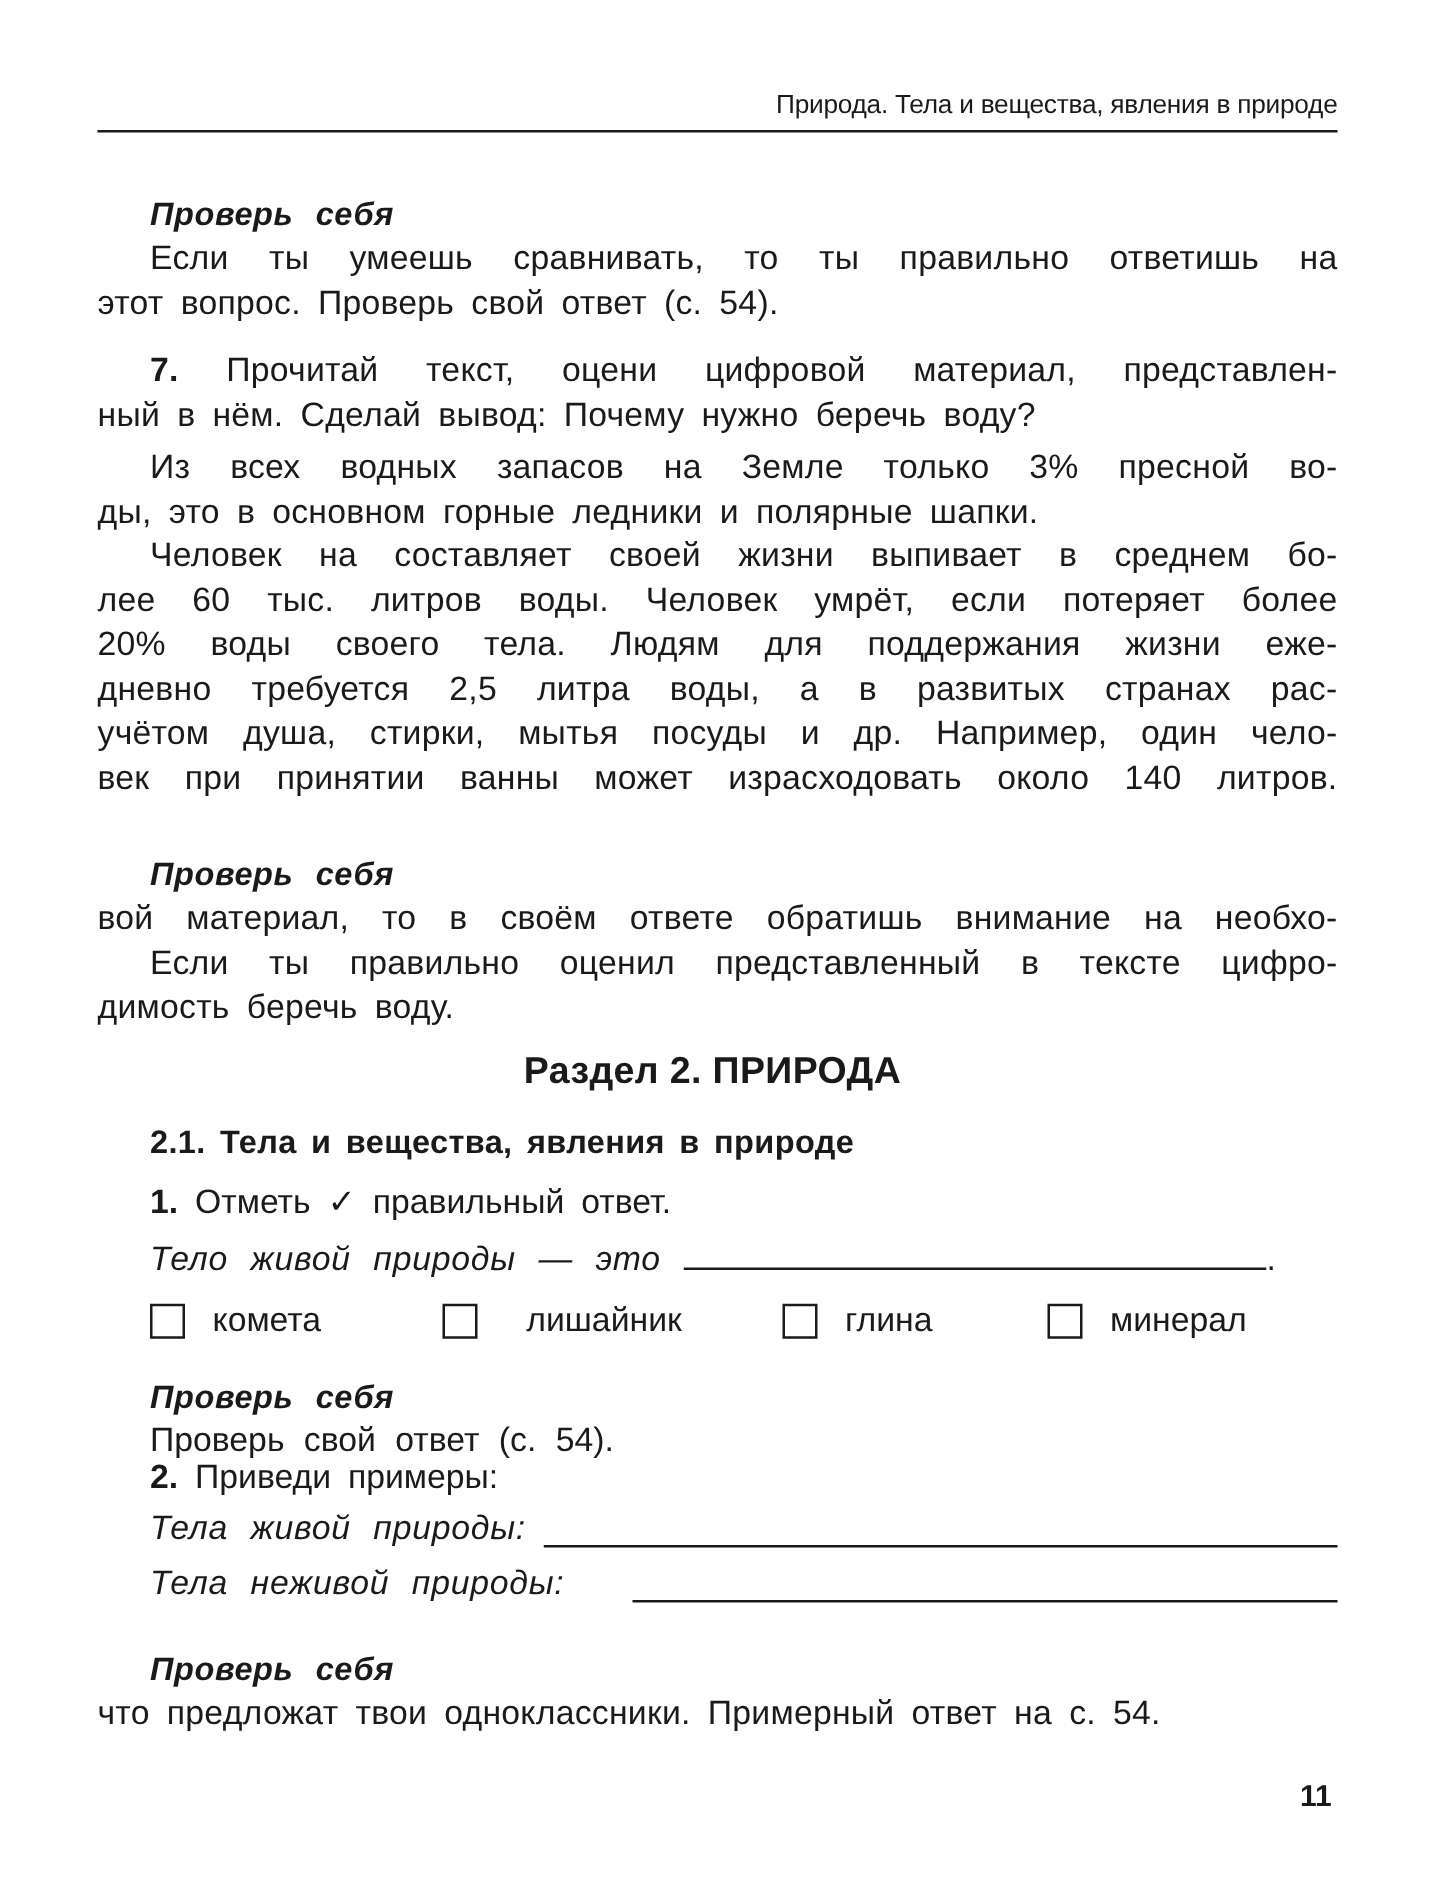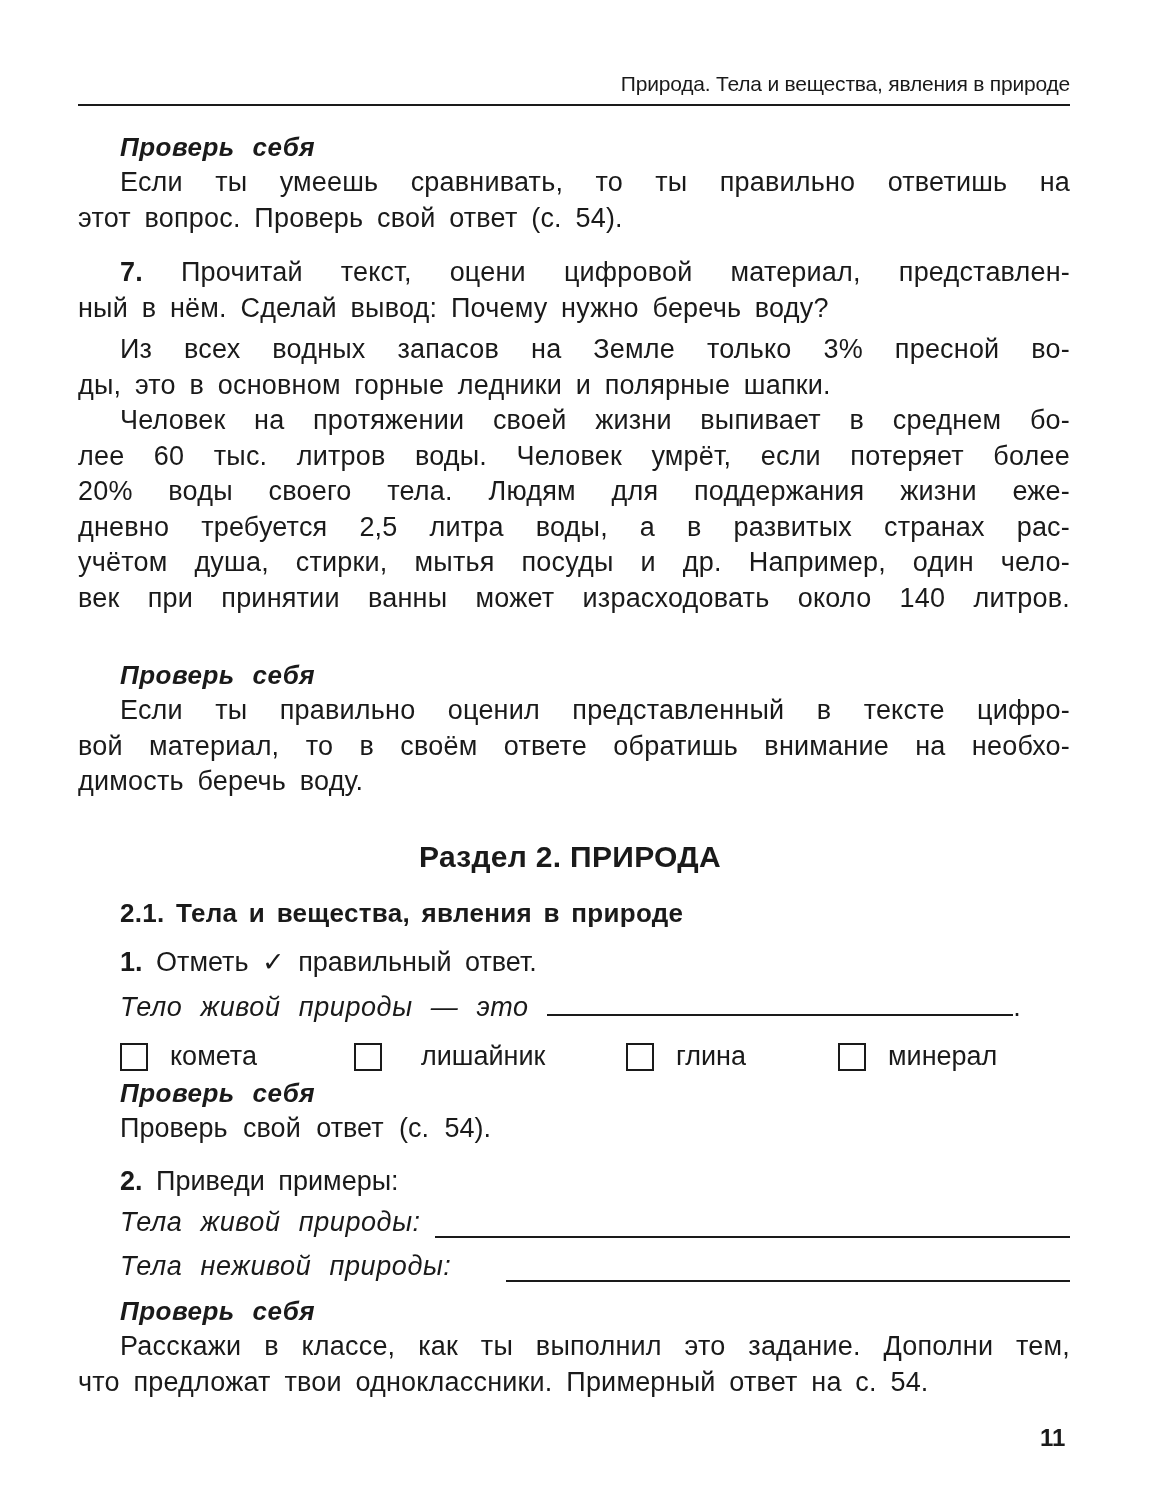--- a/index.html
+++ b/index.html
@@ -8,21 +8,21 @@
     font-family: "Liberation Sans", "DejaVu Sans", sans-serif;
     color: #1a1a1a;
   }
   .running-head {
     position: absolute; left: 78px; top: 72px; width: 992px;
     text-align: right; font-size: 21px; font-weight: normal; letter-spacing: -0.2px;
   }
   .head-rule {
     position: absolute; left: 78px; top: 104px; width: 992px; height: 2px; background: #1a1a1a;
   }
-  .block { position: absolute; left: 78px; width: 992px; }
+  .block { position: absolute; left: 78px; width: 992px; margin-top: 24px; }
   .line {
     font-size: 27px; line-height: 35.5px; height: 35.5px;
     text-align: justify; text-align-last: justify; white-space: nowrap; overflow: visible;
     letter-spacing: 0.2px; word-spacing: 6px;
   }
   .line.last { text-align-last: left; }
   .indent { padding-left: 42px; }
   .check-title {
     font-style: italic; font-weight: bold; font-size: 26px; line-height: 35px;
     padding-left: 42px; letter-spacing: 0.5px; word-spacing: 10px;
@@ -56,32 +56,32 @@
 
 <div class="block" style="top:255px;">
   <div class="line indent"><span class="num">7.</span> <span>Прочитай текст, оцени цифровой материал, представлен-</span></div>
   <div class="line last">ный в нём. Сделай вывод: Почему нужно беречь воду?</div>
 </div>
 <div class="block" style="top:332px;">
   <div class="line indent">Из всех водных запасов на Земле только 3% пресной во-</div>
   <div class="line last">ды, это в основном горные ледники и полярные шапки.</div>
 </div>
 <div class="block" style="top:403px;">
-  <div class="line indent">Человек на протяжении своей жизни выпивает в среднем бо-</div>
+  <div class="line indent">Человек на составляет своей жизни выпивает в среднем бо-</div>
   <div class="line">лее 60 тыс. литров воды. Человек умрёт, если потеряет более</div>
   <div class="line">20% воды своего тела. Людям для поддержания жизни еже-</div>
   <div class="line">дневно требуется 2,5 литра воды, а в развитых странах рас-</div>
   <div class="line">учётом душа, стирки, мытья посуды и др. Например, один чело-</div>
   <div class="line">век при принятии ванны может израсходовать около 140 литров.</div>
 </div>
 
 <div class="block" style="top:658px;">
   <div class="check-title">Проверь себя</div>
+  <div class="line">вой материал, то в своём ответе обратишь внимание на необхо-</div>
   <div class="line indent">Если ты правильно оценил представленный в тексте цифро-</div>
-  <div class="line">вой материал, то в своём ответе обратишь внимание на необхо-</div>
   <div class="line last">димость беречь воду.</div>
 </div>
 
 <div class="section-title">Раздел 2. ПРИРОДА</div>
 <div class="subsection-title">2.1. Тела и вещества, явления в природе</div>
 
 <div style="position:absolute; left:120px; top:946px; font-size:27px; word-spacing:6px;">
   <span class="num">1.</span>
   <span>Отметь</span>
   <span>✓</span>
@@ -123,17 +123,16 @@
   <span class="italic-prompt">Тела живой природы:</span>
   <span class="fill-line" style="flex:1; margin-left:14px;"></span>
 </div>
 <div style="position:absolute; left:120px; top:1251px; width:950px; display:flex; align-items:flex-end; white-space:nowrap;gap:41px;">
   <span class="italic-prompt">Тела неживой природы:</span>
   <span class="fill-line" style="flex:1; margin-left:14px;"></span>
 </div>
 
 <div class="block" style="top:1294px;">
   <div class="check-title">Проверь себя</div>
-  <div class="line indent">Расскажи в классе, как ты выполнил это задание. Дополни тем,</div>
   <div class="line last">что предложат твои одноклассники. Примерный ответ на с. 54.</div>
 </div>
 
 <div class="page-number">11</div>
 
 </body></html>

